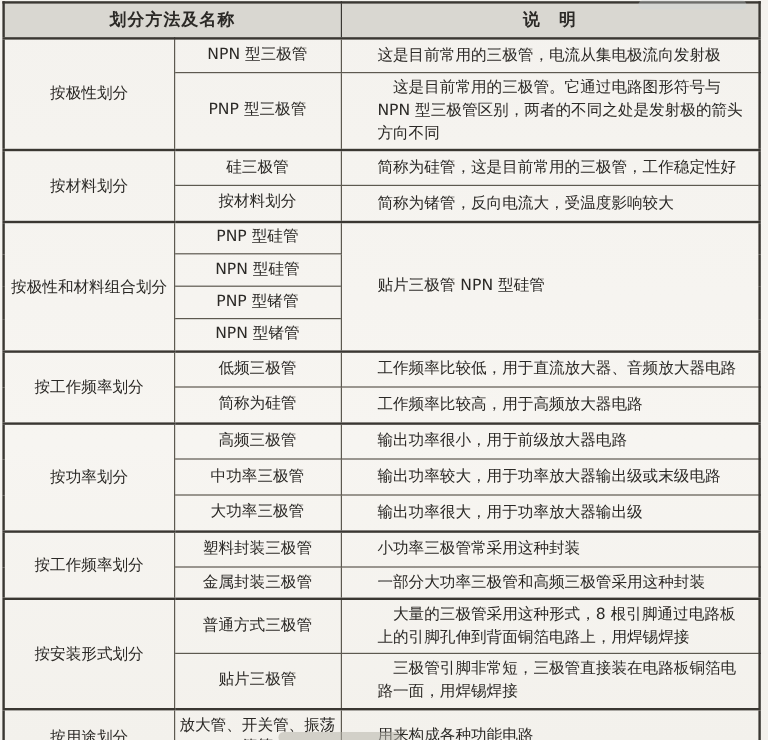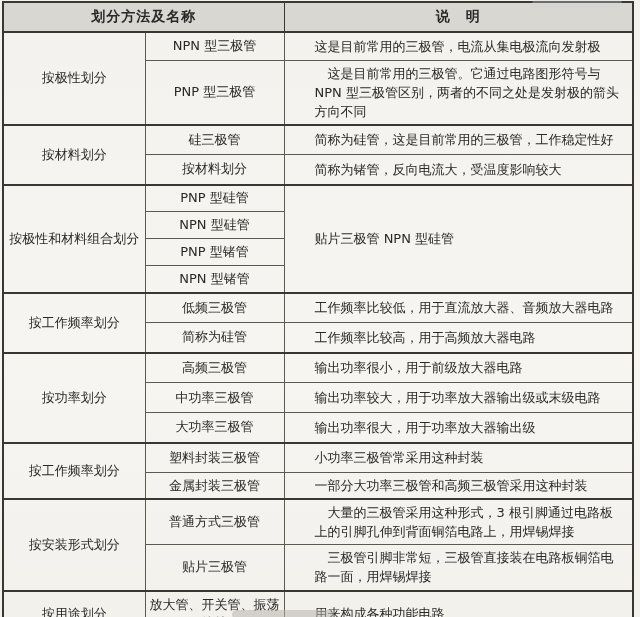--- a/index.html
+++ b/index.html
@@ -137,21 +137,21 @@
       <td class="desc">小功率三极管常采用这种封装</td>
     </tr>
     <tr class="h26">
       <td class="name">金属封装三极管</td>
       <td class="desc">一部分大功率三极管和高频三极管采用这种封装</td>
     </tr>
 
     <tr class="h45 sec">
       <td class="cat" rowspan="2">按安装形式划分</td>
       <td class="name">普通方式三极管</td>
-      <td class="desc indent">大量的三极管采用这种形式，3 根引脚通过电路板上的引脚孔伸到背面铜箔电路上，用焊锡焊接</td>
+      <td class="desc indent">大量的三极管采用这种形式，8 根引脚通过电路板上的引脚孔伸到背面铜箔电路上，用焊锡焊接</td>
     </tr>
     <tr class="h46">
       <td class="name">贴片三极管</td>
       <td class="desc indent">三极管引脚非常短，三极管直接装在电路板铜箔电路一面，用焊锡焊接</td>
     </tr>
 
     <tr class="h38 sec">
       <td class="cat">按用途划分</td>
       <td class="name">放大管、开关管、振荡管等</td>
       <td class="desc">用来构成各种功能电路</td>

